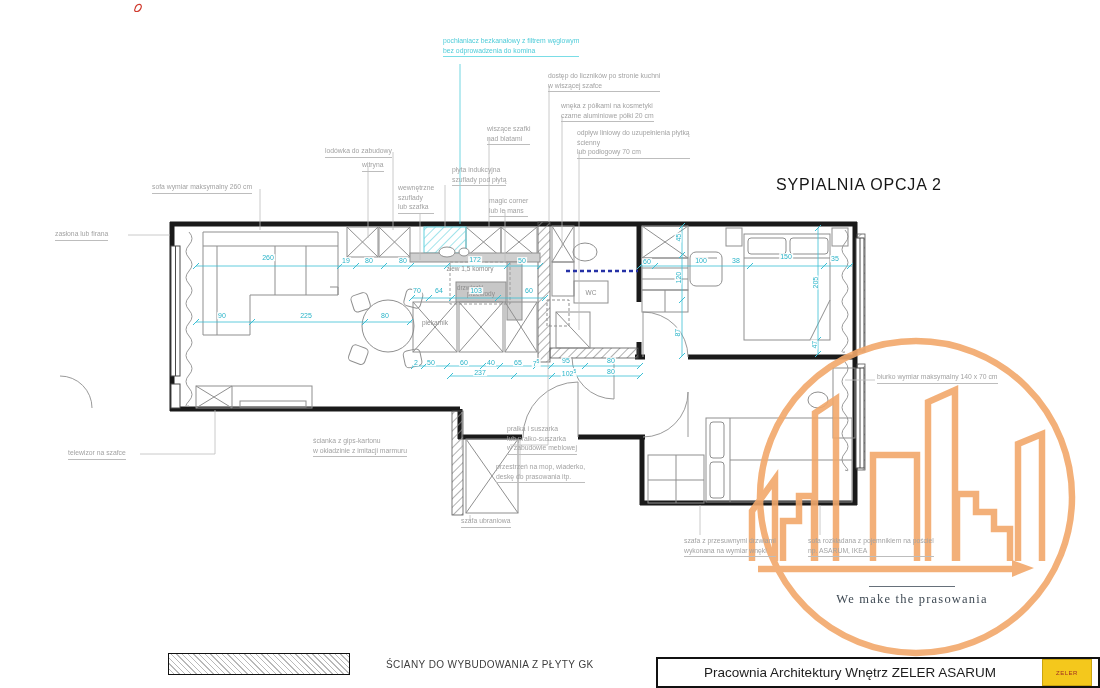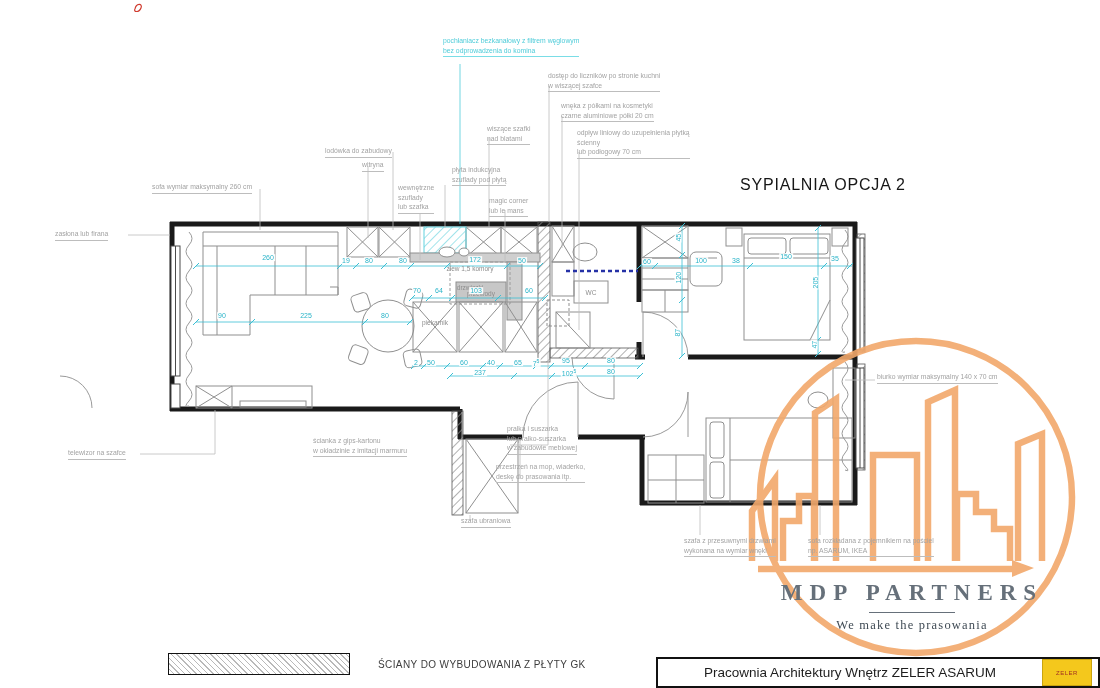--- a/index.html
+++ b/index.html
@@ -10,25 +10,25 @@
   #logo-svg{z-index:2;}
   .overlay{position:absolute;left:0;top:0;width:1100px;height:688px;z-index:3;pointer-events:none;}
   .callout{position:absolute;font-size:6.8px;line-height:1.4;color:#a3a3a3;
            border-bottom:1px solid #bdbdbd;padding-bottom:1px;white-space:nowrap;}
   .callout.cyan{color:#4fccd9;border-bottom-color:#7adde6;}
   .dim{position:absolute;font-size:7px;color:#2ab4c9;background:rgba(255,255,255,.92);
        padding:0 1px;transform:translate(-50%,-55%);white-space:nowrap;}
   .dim.v{transform:translate(-50%,-55%) rotate(-90deg);}
   .dim sup{font-size:5px;}
   .room-label{position:absolute;font-size:6.5px;color:#8d8d8d;white-space:nowrap;transform:translate(-50%,-50%);}
-  #title{position:absolute;left:740px;top:176px;font-size:16px;letter-spacing:.8px;color:#161616;z-index:3;text-align:center;}
+  #title{position:absolute;left:776px;top:176px;font-size:16px;letter-spacing:.8px;color:#161616;z-index:3;text-align:center;}
   #legend{position:absolute;left:168px;top:653px;z-index:5;display:flex;align-items:center;}
   #legend .swatch{width:180px;height:20px;border:1.6px solid #111;
      background:repeating-linear-gradient(45deg,#ffffff 0 3px,#b9b9b9 3px 4px);}
-  #legend .legend-label{margin-left:28px;font-size:10px;color:#3c3c3c;letter-spacing:.4px;}
+  #legend .legend-label{margin-left:36px;font-size:10px;color:#3c3c3c;letter-spacing:.4px;}
   #footer{position:absolute;left:656px;top:657px;width:444px;height:31px;border:2px solid #111;
      box-sizing:border-box;z-index:5;background:#fff;display:flex;align-items:center;}
   #footer .studio{flex:1;text-align:center;font-size:13.5px;color:#1d1d1d;}
   #footer .stamp{width:50px;height:27px;margin-right:6px;background:#f4c81c;border:1px solid #caa40f;
      box-sizing:border-box;display:flex;align-items:center;justify-content:center;
      font-size:6px;color:#a23322;letter-spacing:.5px;}
   #logo-text{position:absolute;left:762px;top:580px;width:300px;text-align:center;z-index:4;
      font-family:"Liberation Serif",serif;color:#66707a;}
   #logo-text .name{font-size:23px;letter-spacing:7px;font-weight:600;}
   #logo-text .rule{width:86px;height:0;border-top:1.5px solid #66707a;margin:6px auto 5px auto;}
@@ -234,21 +234,20 @@
         <path d="M928,561 V402 L955,390 V561"></path>
         <path d="M957,561 V494 H976 V512 H994 V529 H1010 V561"></path>
         <path d="M1018,561 V444 L1042,434 V561"></path>
       </g>
       <path d="M758,569 H1012"></path>
     </g>
     <polygon points="1012,560 1034,568 1012,577" fill="#f2a86b"></polygon>
   </svg>
 
   <div id="logo-text">
-    <div class="name">MDP PARTNERS</div>
     <div class="rule"></div>
     <div class="tagline">We make the prasowania</div>
   </div>
 
   <div id="title">SYPIALNIA OPCJA 2</div>
   <div id="labels" class="overlay">
       <div class="callout cyan" style="left: 443px; top: 36px;">
         <div>pochłaniacz bezkanałowy z filtrem węglowym</div>
         <div>bez odprowadzenia do komina</div>
       </div>

